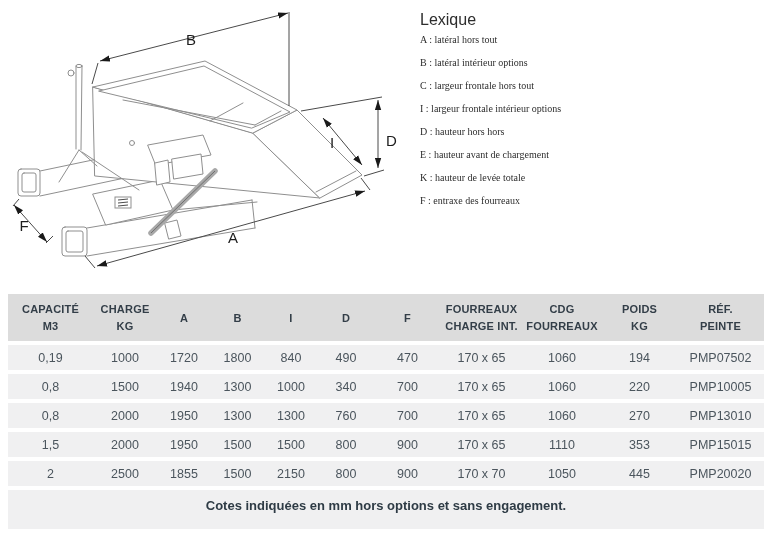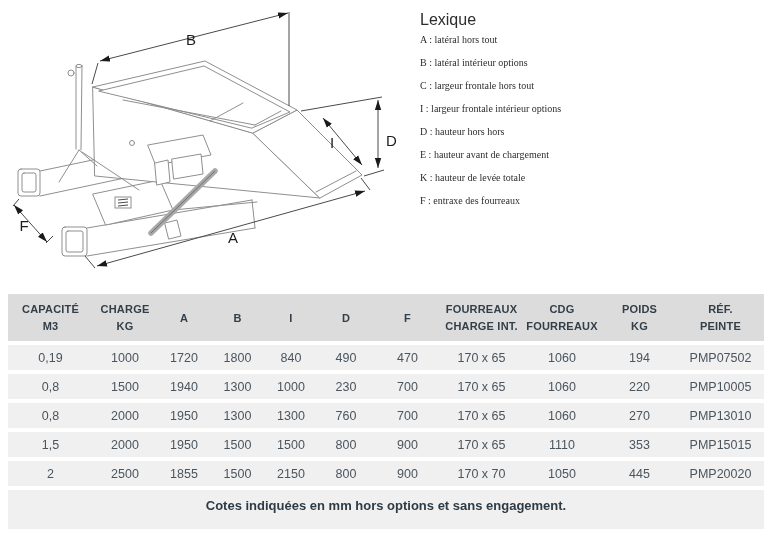--- a/index.html
+++ b/index.html
@@ -215,21 +215,21 @@
           <td>1060</td>
           <td>194</td>
           <td>PMP07502</td>
         </tr>
         <tr>
           <td>0,8</td>
           <td>1500</td>
           <td>1940</td>
           <td>1300</td>
           <td>1000</td>
-          <td>230</td>
+          <td>340</td>
           <td>700</td>
           <td>170 x 65</td>
           <td>1060</td>
           <td>220</td>
           <td>PMP10005</td>
         </tr>
         <tr>
           <td>0,8</td>
           <td>2000</td>
           <td>1950</td>

